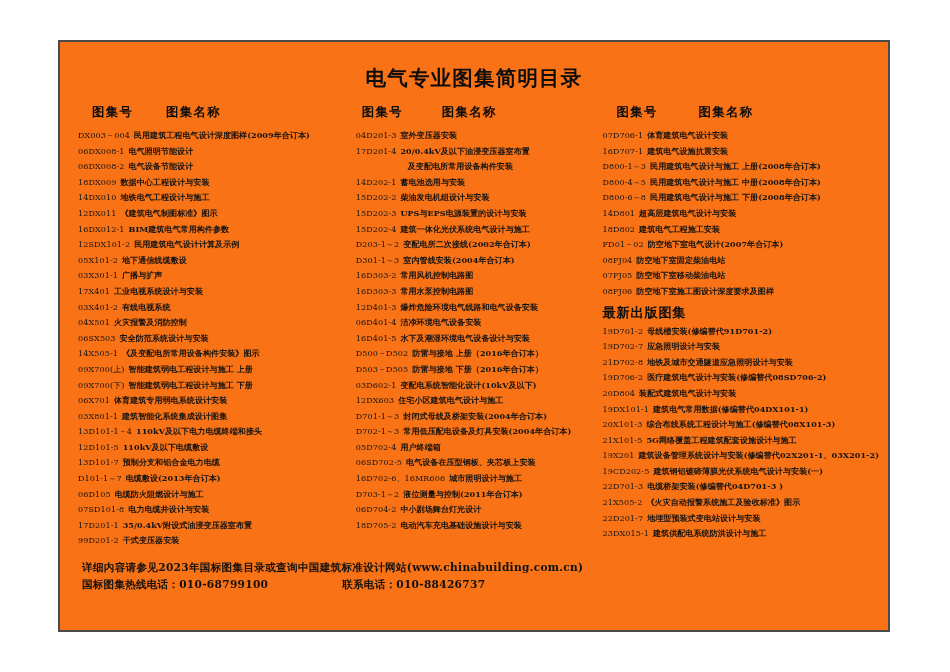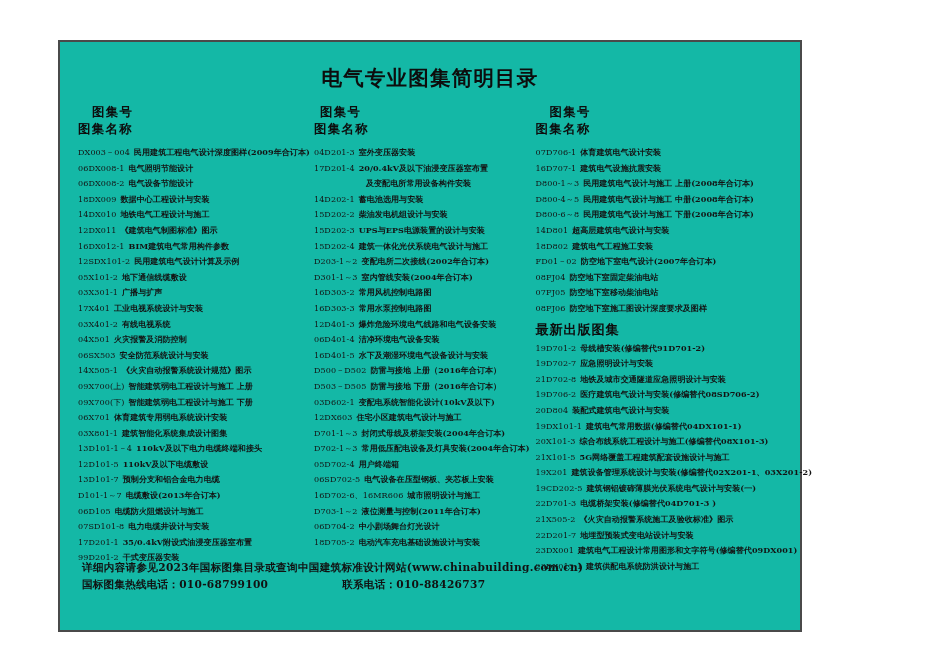--- a/index.html
+++ b/index.html
@@ -13,24 +13,24 @@
     position: relative;
     font-family: "DejaVu Serif", "Liberation Serif", serif;
     color: #111111;
     overflow: hidden;
   }
 
   #page-frame {
     position: absolute;
     left: 58px;
     top: 40px;
-    width: 744px;
+    width: 832px;
     height: 592px;
     border: 2px solid #4a4a4a;
-    background: #14b8a6;
+    background: #f97316;
     box-sizing: border-box;
   }
 
   #doc-title {
     position: absolute;
     left: 0;
     top: 22px;
     width: 100%;
     text-align: center;
     font-size: 20.5px;
@@ -55,28 +55,27 @@
   .column {
     position: relative;
     box-sizing: border-box;
   }
   .col-1 { width: 286px; padding-left: 4px; }
   .col-2 { width: 252px; padding-left: 4px; }
   .col-3 { width: 294px; padding-left: 6px; }
 
   .col-head {
     display: flex;
-    flex-direction: column;
+    flex-direction: row;
     font-size: 12.4px;
     font-weight: bold;
     letter-spacing: 1.4px;
     margin-bottom: 7px;
     color: #0d0d0d;
     white-space: nowrap;
-    justify-content: center;
   }
   .col-head .h-code { width: 74px; padding-left: 12px; }
   .col-head .h-name { }
   .col-1 .col-head .h-code { padding-left: 14px; }
   .col-2 .col-head .h-code { padding-left: 6px; width: 80px; }
   .col-3 .col-head .h-code { padding-left: 14px; width: 82px; }
 
   .entry {
     font-size: 8.05px;
     line-height: 15.6px;
@@ -148,21 +147,21 @@
           <div class="entry"><span class="code">14DX010</span><span class="nm">地铁电气工程设计与施工</span></div>
           <div class="entry"><span class="code">12DX011</span><span class="nm">《建筑电气制图标准》图示</span></div>
           <div class="entry"><span class="code">16DX012-1</span><span class="nm">BIM建筑电气常用构件参数</span></div>
           <div class="entry"><span class="code">12SDX101-2</span><span class="nm">民用建筑电气设计计算及示例</span></div>
           <div class="entry"><span class="code">05X101-2</span><span class="nm">地下通信线缆敷设</span></div>
           <div class="entry"><span class="code">03X301-1</span><span class="nm">广播与扩声</span></div>
           <div class="entry"><span class="code">17X401</span><span class="nm">工业电视系统设计与安装</span></div>
           <div class="entry"><span class="code">03X401-2</span><span class="nm">有线电视系统</span></div>
           <div class="entry"><span class="code">04X501</span><span class="nm">火灾报警及消防控制</span></div>
           <div class="entry"><span class="code">06SX503</span><span class="nm">安全防范系统设计与安装</span></div>
-          <div class="entry"><span class="code">14X505-1</span><span class="nm">《火灾自动报警系统设计规范》图示</span></div>
+          <div class="entry"><span class="code">14X505-1</span><span class="nm">《及变配电所常用设备构件安装》图示</span></div>
           <div class="entry"><span class="code">09X700(上)</span><span class="nm">智能建筑弱电工程设计与施工 上册</span></div>
           <div class="entry"><span class="code">09X700(下)</span><span class="nm">智能建筑弱电工程设计与施工 下册</span></div>
           <div class="entry"><span class="code">06X701</span><span class="nm">体育建筑专用弱电系统设计安装</span></div>
           <div class="entry"><span class="code">03X801-1</span><span class="nm">建筑智能化系统集成设计图集</span></div>
           <div class="entry"><span class="code">13D101-1－4</span><span class="nm">110kV及以下电力电缆终端和接头</span></div>
           <div class="entry"><span class="code">12D101-5</span><span class="nm">110kV及以下电缆敷设</span></div>
           <div class="entry"><span class="code">13D101-7</span><span class="nm">预制分支和铝合金电力电缆</span></div>
           <div class="entry"><span class="code">D101-1～7</span><span class="nm">电缆敷设(2013年合订本)</span></div>
           <div class="entry"><span class="code">06D105</span><span class="nm">电缆防火阻燃设计与施工</span></div>
           <div class="entry"><span class="code">07SD101-8</span><span class="nm">电力电缆井设计与安装</span></div>
@@ -230,21 +229,20 @@
           <div class="entry"><span class="code">19D706-2</span><span class="nm">医疗建筑电气设计与安装(修编替代08SD706-2)</span></div>
           <div class="entry"><span class="code">20D804</span><span class="nm">装配式建筑电气设计与安装</span></div>
           <div class="entry"><span class="code">19DX101-1</span><span class="nm">建筑电气常用数据(修编替代04DX101-1)</span></div>
           <div class="entry"><span class="code">20X101-3</span><span class="nm">综合布线系统工程设计与施工(修编替代08X101-3)</span></div>
           <div class="entry"><span class="code">21X101-5</span><span class="nm">5G网络覆盖工程建筑配套设施设计与施工</span></div>
           <div class="entry"><span class="code">19X201</span><span class="nm">建筑设备管理系统设计与安装(修编替代02X201-1、03X201-2)</span></div>
           <div class="entry"><span class="code">19CD202-5</span><span class="nm">建筑钢铝镀碲薄膜光伏系统电气设计与安装(一)</span></div>
           <div class="entry"><span class="code">22D701-3</span><span class="nm">电缆桥架安装(修编替代04D701-3 )</span></div>
           <div class="entry"><span class="code">21X505-2</span><span class="nm">《火灾自动报警系统施工及验收标准》图示</span></div>
           <div class="entry"><span class="code">22D201-7</span><span class="nm">地埋型预装式变电站设计与安装</span></div>
-          <div class="entry"><span class="code">23DX001</span><span class="nm">建筑电气工程设计常用图形和文字符号(修编替代09DX001)</span></div>
           <div class="entry"><span class="code">23DX015-1</span><span class="nm">建筑供配电系统防洪设计与施工</span></div>
         </div>
     </div>
 
   </div>
 
   <div id="footer">
     <span class="fline ascii">详细内容请参见2023年国标图集目录或查询中国建筑标准设计网站(www.chinabuilding.com.cn)</span>
     <span class="fline">
       <span class="hotline-label">国标图集热线电话：</span><span class="ascii">010-68799100</span><span class="contact-label">联系电话：</span><span class="ascii">010-88426737</span>

